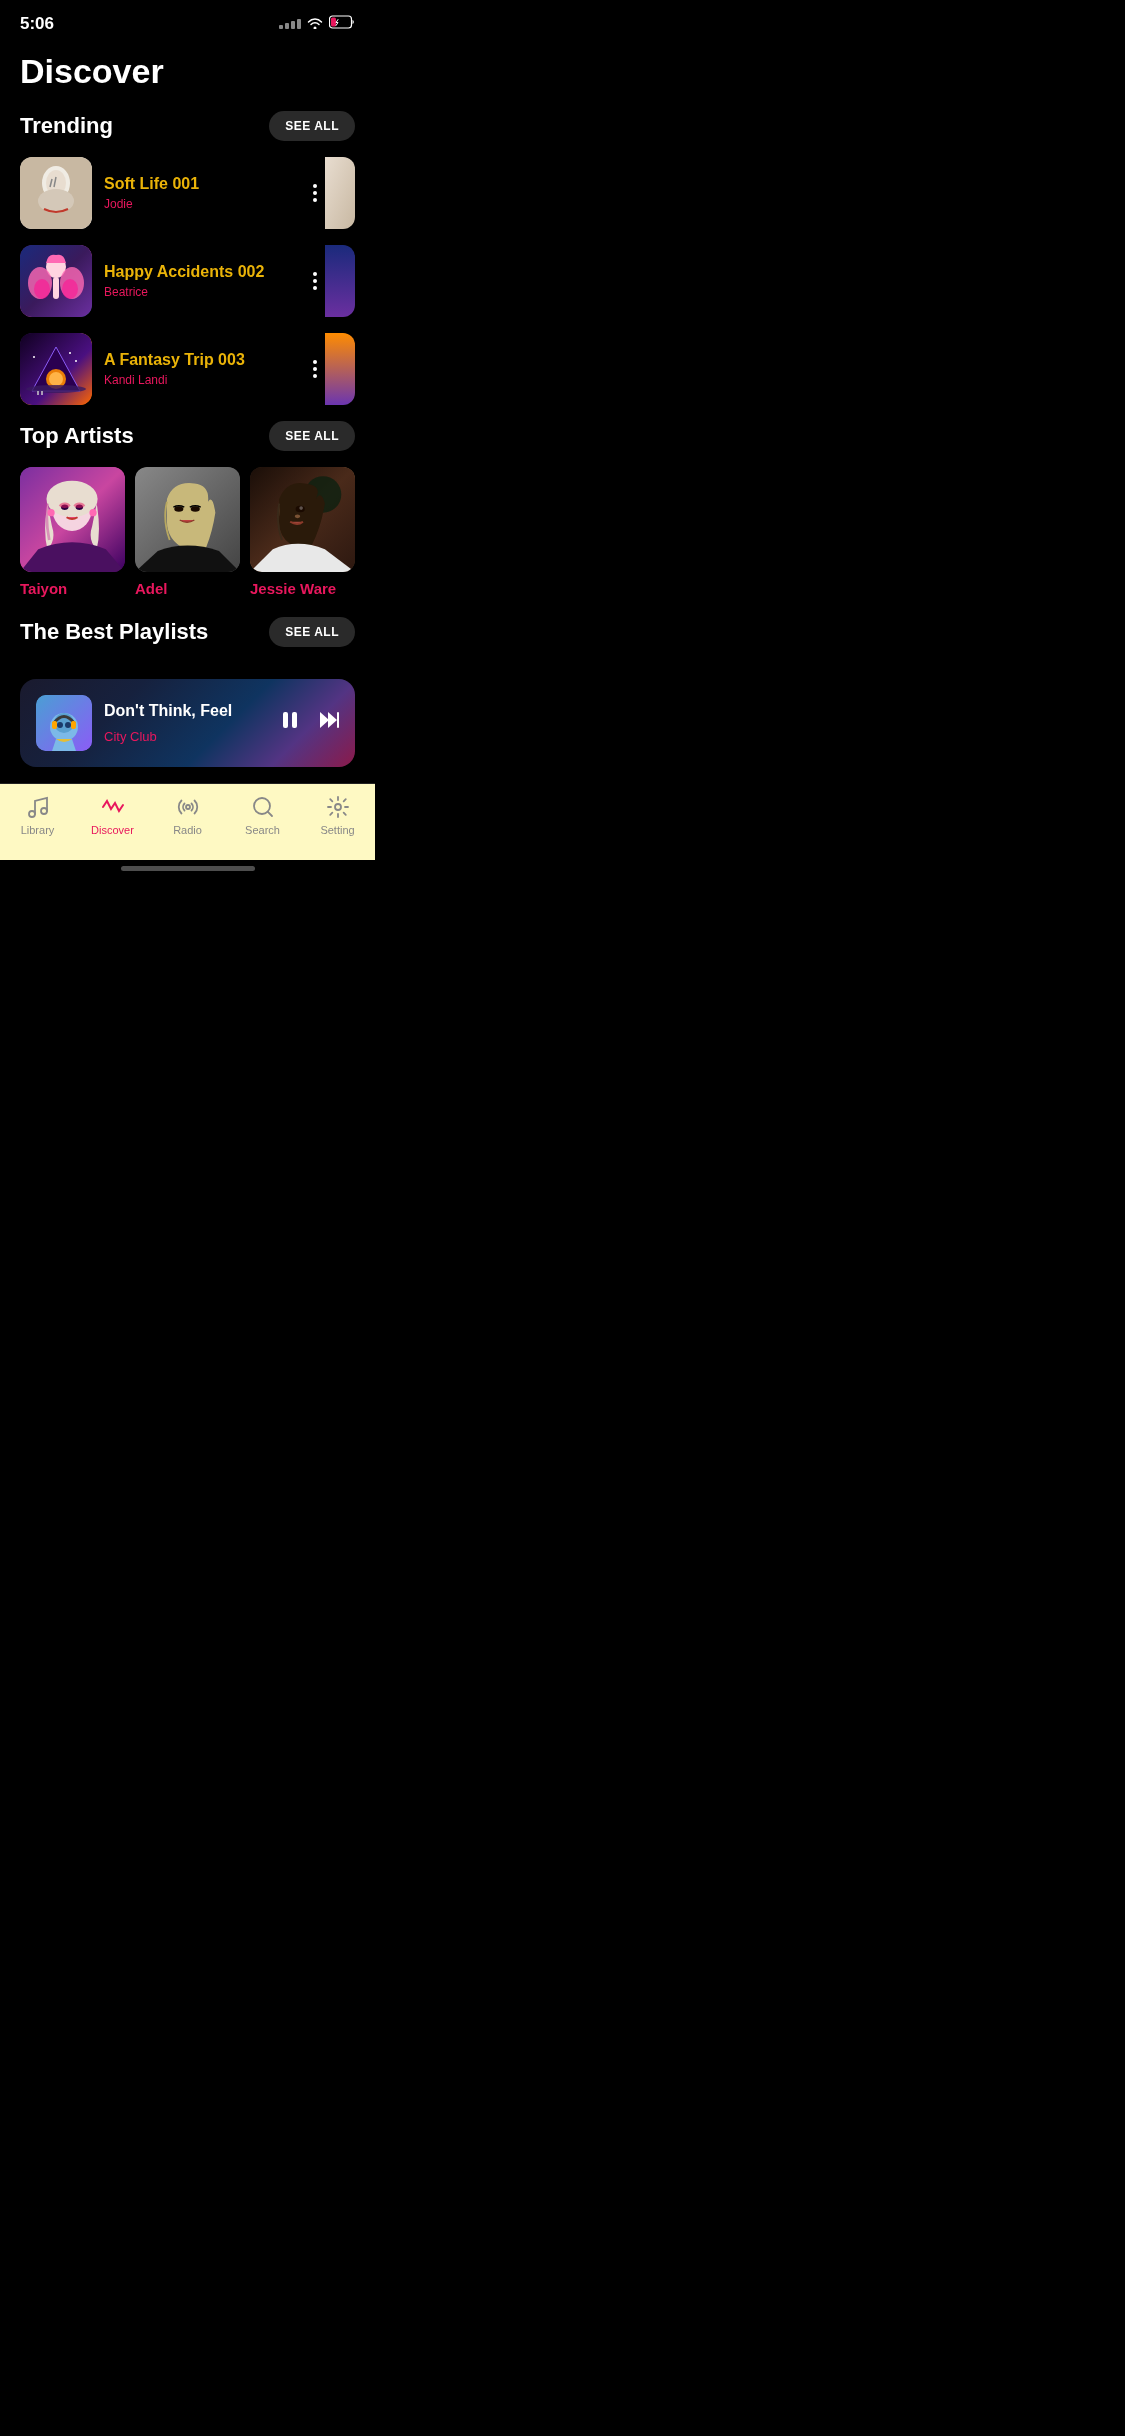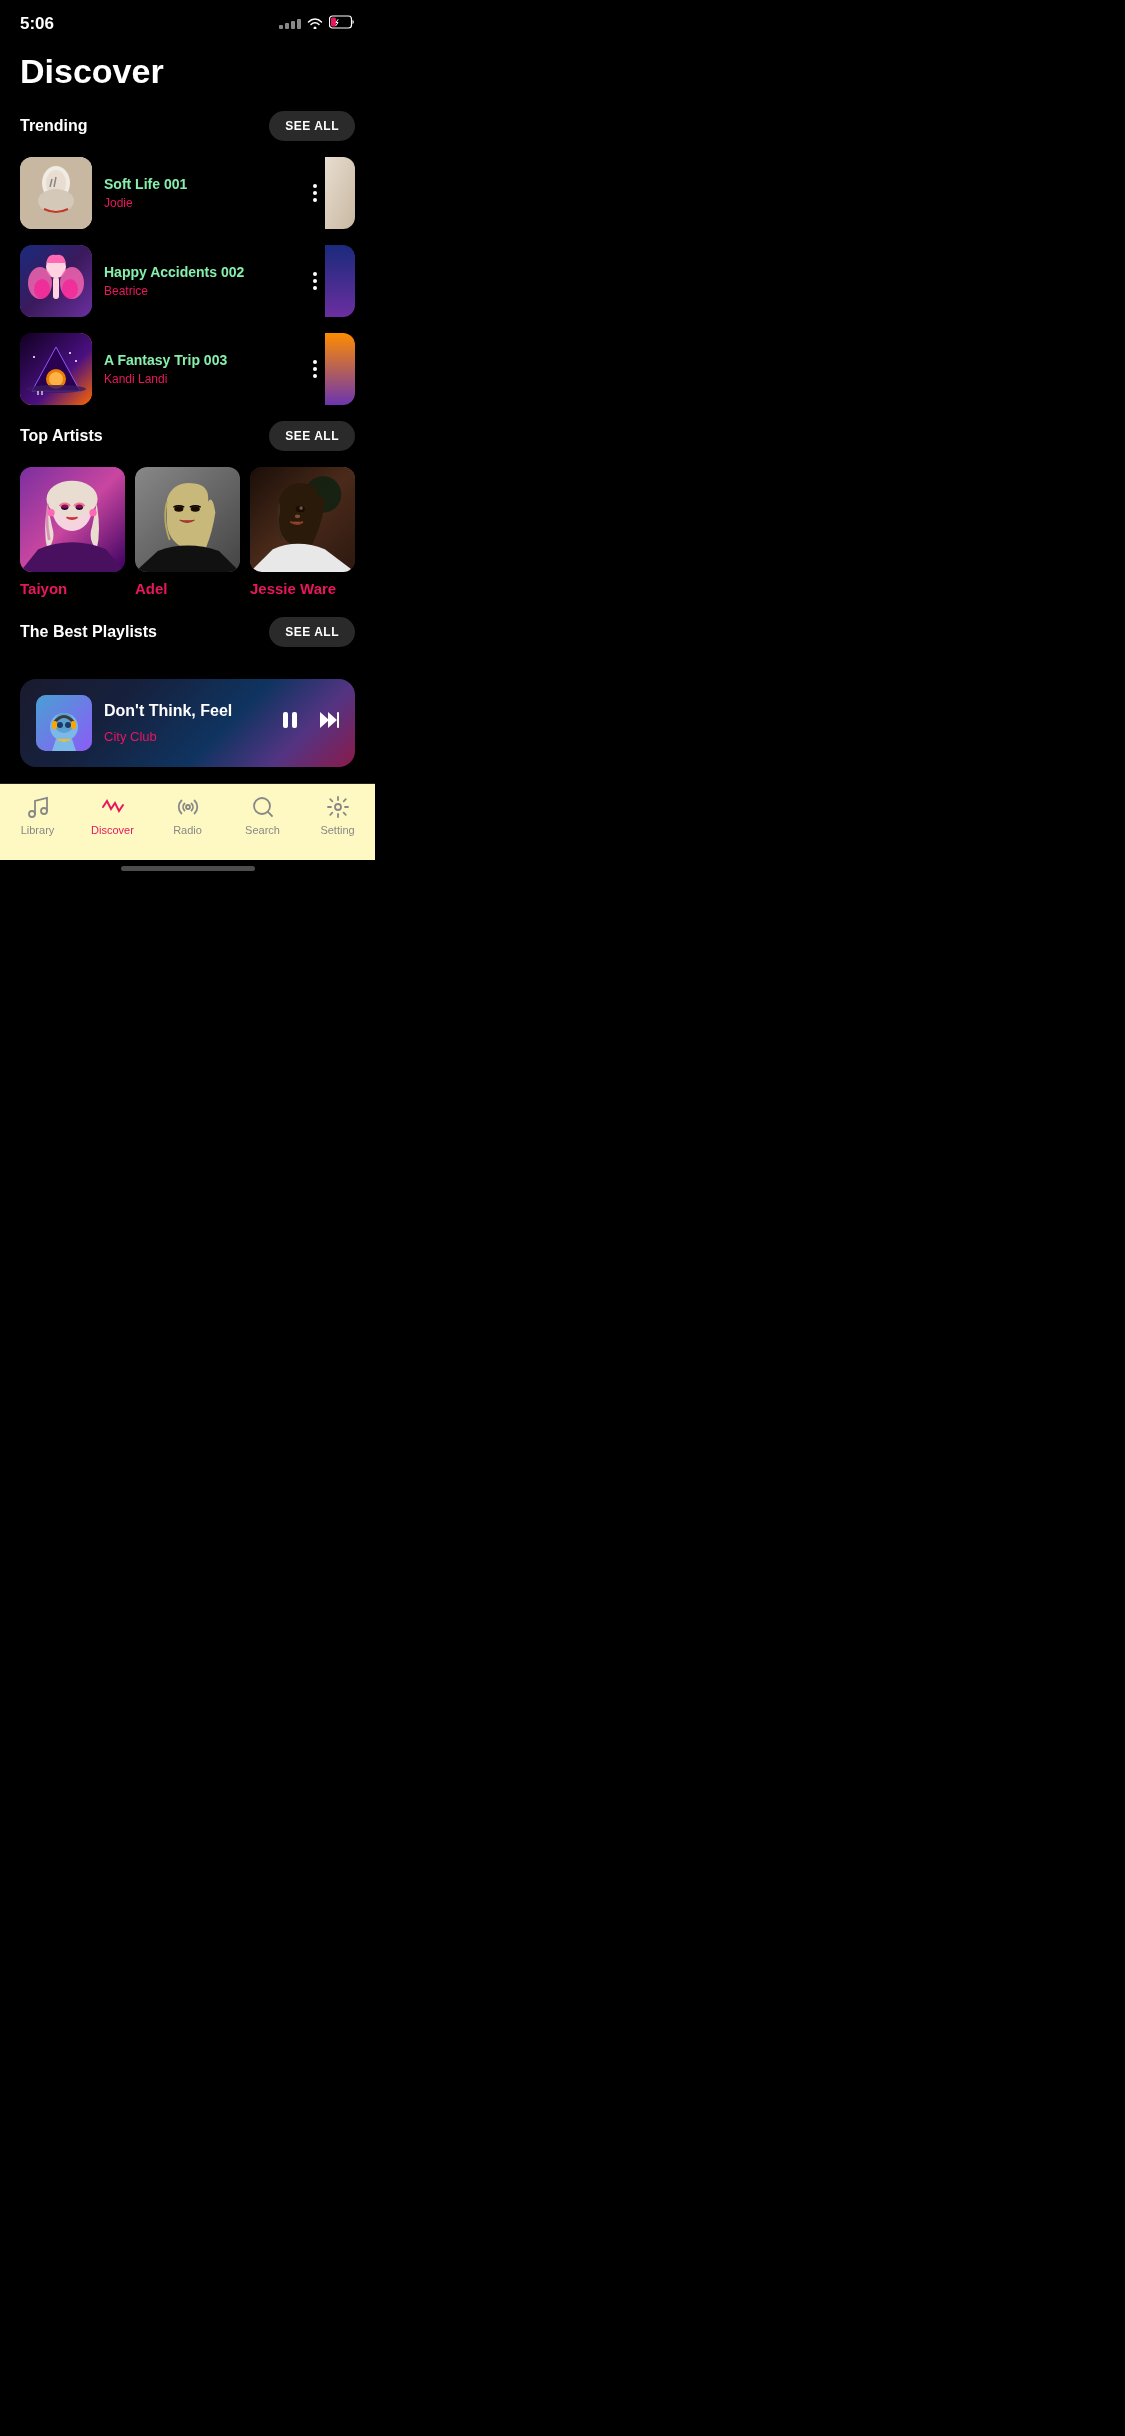--- a/index.html
+++ b/index.html
@@ -51,21 +51,21 @@
     }
 
     
     .section-header {
       display: flex;
       justify-content: space-between;
       align-items: center;
       padding: 0 20px 16px;
     }
     .section-title {
-      font-size: 16px;
+      font-size: 22px;
       font-weight: 700;
     }
     .see-all-btn {
       background: #2a2a2a;
       color: #fff;
       border: none;
       border-radius: 20px;
       padding: 8px 16px;
       font-size: 12px;
       font-weight: 600;
@@ -90,23 +90,23 @@
       border-radius: 12px;
       overflow: hidden;
       flex-shrink: 0;
       background: #333;
     }
     .trending-info {
       flex: 1;
       padding: 0 12px;
     }
     .trending-name {
-      font-size: 14px;
+      font-size: 16px;
       font-weight: 600;
-      color: #86efac;
+      color: #eab308;
       margin-bottom: 4px;
     }
     .trending-artist {
       font-size: 12px;
       color: #e8175d;
     }
     .more-btn {
       color: #fff;
       font-size: 18px;
       cursor: pointer;

